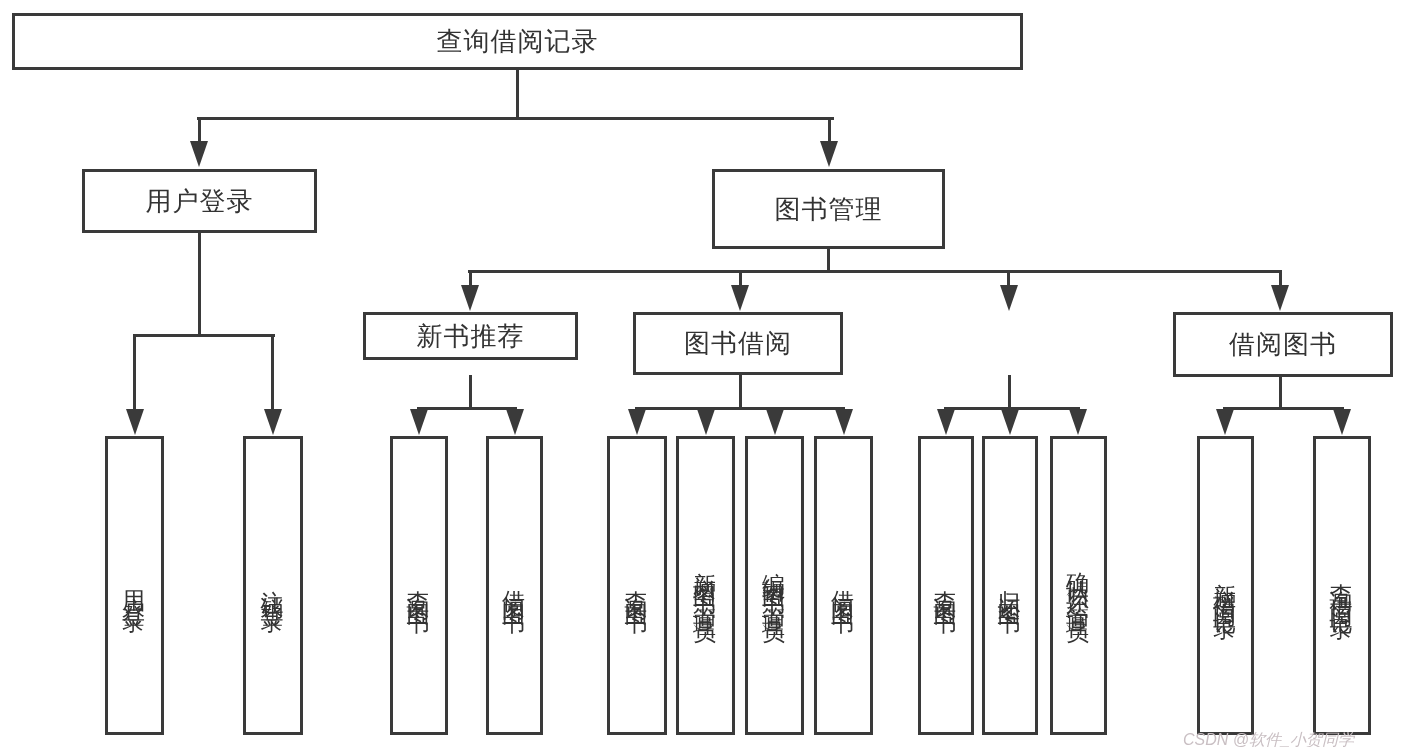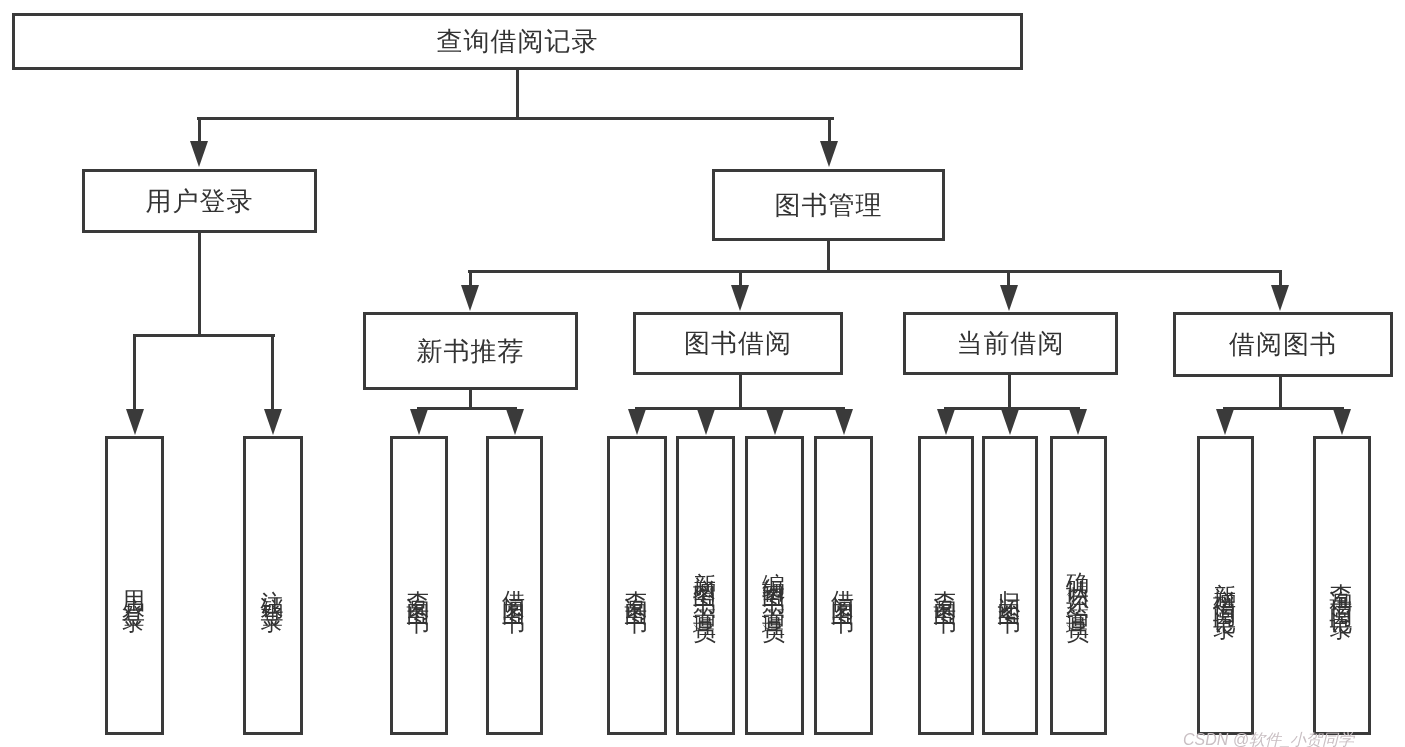--- a/index.html
+++ b/index.html
@@ -128,33 +128,30 @@
   <div class="arrow" style="left:1216px;top:409px"></div>
   <div class="arrow" style="left:1333px;top:409px"></div>
 
   <div class="node" style="left:12px;top:13px;width:1011px;height:57px">
     <span class="node-label">查询借阅记录</span>
   </div>
 
   <div class="node" style="left:82px;top:169px;width:235px;height:64px">
     <span class="node-label">用户登录</span>
   </div>
-  <div class="node" style="left:712px;top:169px;width:233px;height:72px">
+  <div class="node" style="left:712px;top:169px;width:233px;height:80px">
     <span class="node-label">图书管理</span>
   </div>
 
-  <div class="node" style="left:363px;top:312px;width:215px;height:78px">
+  <div class="node" style="left:363px;top:312px;width:215px;height:48px">
     <span class="node-label">新书推荐</span>
   </div>
   <div class="node" style="left:633px;top:312px;width:210px;height:63px">
     <span class="node-label">图书借阅</span>
   </div>
-  <div class="node" style="left:903px;top:312px;width:215px;height:63px">
-    <span class="node-label">当前借阅</span>
-  </div>
   <div class="node" style="left:1173px;top:312px;width:220px;height:65px">
     <span class="node-label">借阅图书</span>
   </div>
 
   <div class="leaf" style="left:105px;width:59px">
     <span class="leaf-label">用户登录</span>
   </div>
   <div class="leaf" style="left:243px;width:60px">
     <span class="leaf-label">注销登录</span>
   </div>

